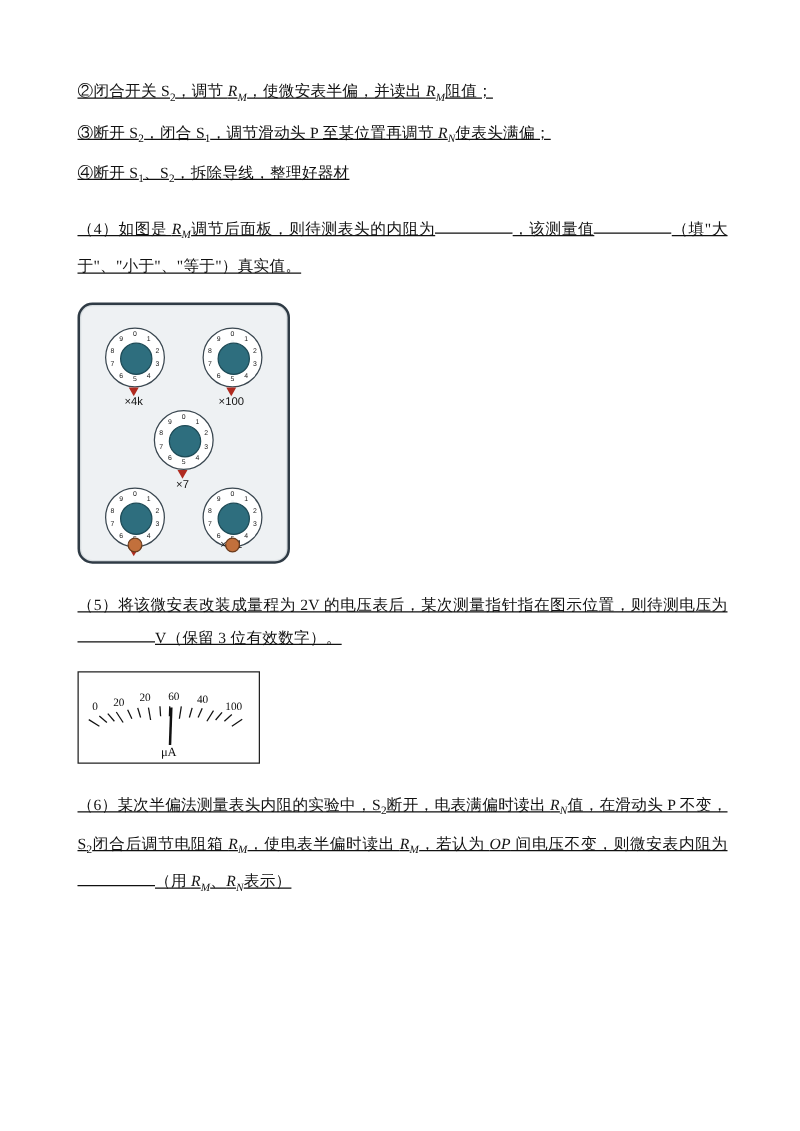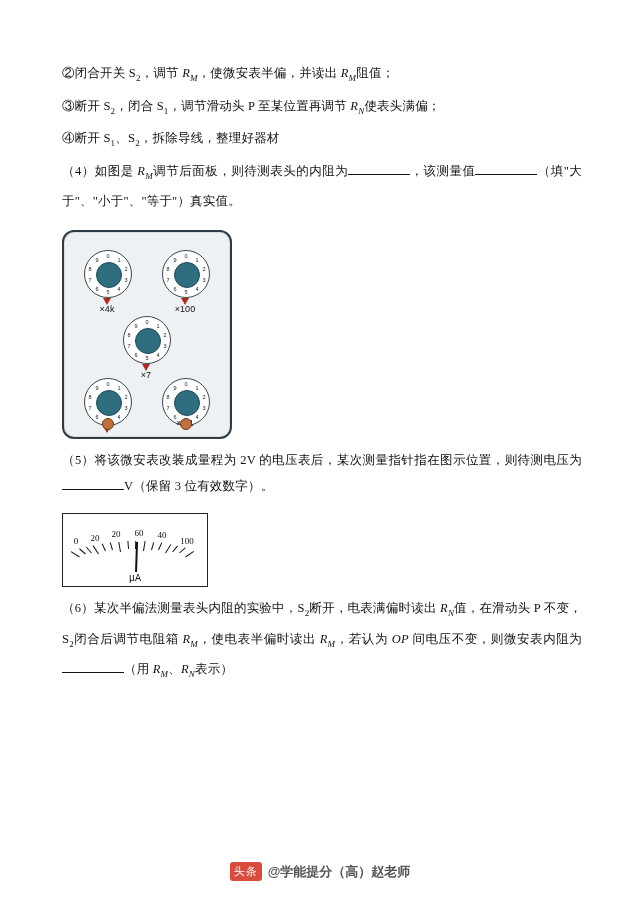--- a/index.html
+++ b/index.html
@@ -27,37 +27,38 @@
     left: 62px;
     top: 60px;
     width: 520px;
   }
   .line {
     font-size: 12.5px;
     line-height: 26px;
     margin: 0 0 2px 0;
     letter-spacing: 0.2px;
     text-align: justify;
+    text-decoration: underline;
   }
   .line .sub {
     font-size: 9px;
     vertical-align: sub;
   }
   .ital {
     font-style: italic;
     font-family: "Liberation Serif", serif;
   }
   .blank {
     display: inline-block;
     border-bottom: 1px solid #111;
     min-width: 62px;
     height: 12px;
   }
   .para {
-    margin-top: 2px;
+    margin-top: 14px;
   }
 
   
   .rbox-wrap {
     position: relative;
     margin: 16px 0 0 0;
     height: 215px;
   }
   .rbox {
     position: absolute;
@@ -169,21 +170,21 @@
     bottom: 14px;
     transform-origin: 50% 100%;
     transform: rotate(2deg);
   }
   .meter .unit {
     position: absolute;
     left: 72px;
     bottom: 2px;
     transform: translateX(-50%);
     font-size: 10px;
-    font-family: Liberation Mono, monospace;
+    font-family: Liberation Serif, serif;
   }
 
   
   .footer {
     position: absolute;
     left: 0;
     bottom: 24px;
     width: 640px;
     text-align: center;
     font-size: 13px;
@@ -356,17 +357,14 @@
         <div class="unit">μA</div>
       </div>
     </div>
 
     <p class="line para">
       （6）某次半偏法测量表头内阻的实验中，S<span class="sub">2</span>断开，电表满偏时读出 <span class="ital">R<span class="sub">N</span></span>值，在滑动头 P 不变，S<span class="sub">2</span>闭合后调节电阻箱 <span class="ital">R<span class="sub">M</span></span>，使电表半偏时读出 <span class="ital">R<span class="sub">M</span></span>，若认为 <span class="ital">OP</span> 间电压不变，则微安表内阻为<span class="blank"></span>（用 <span class="ital">R<span class="sub">M</span></span>、<span class="ital">R<span class="sub">N</span></span>表示）
     </p>
 
   </div>
 
-  <div class="footer">
-    <span class="logo">头条</span><span class="ftext">@学能提分（高）赵老师</span>
-  </div>
 
 </div>
 
 </body></html>

